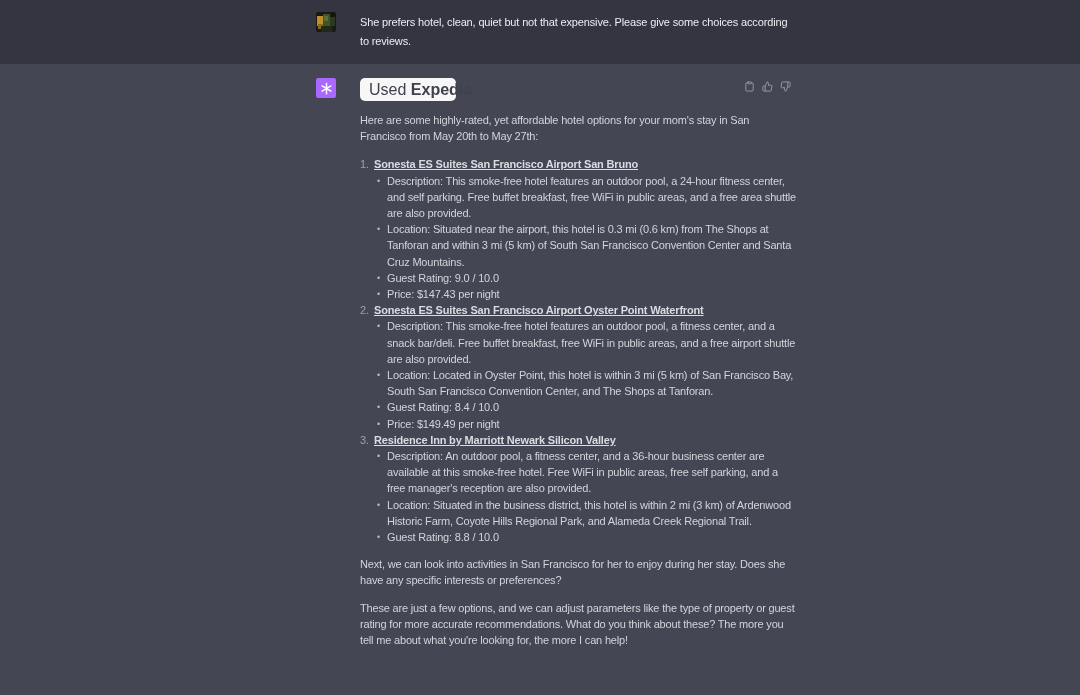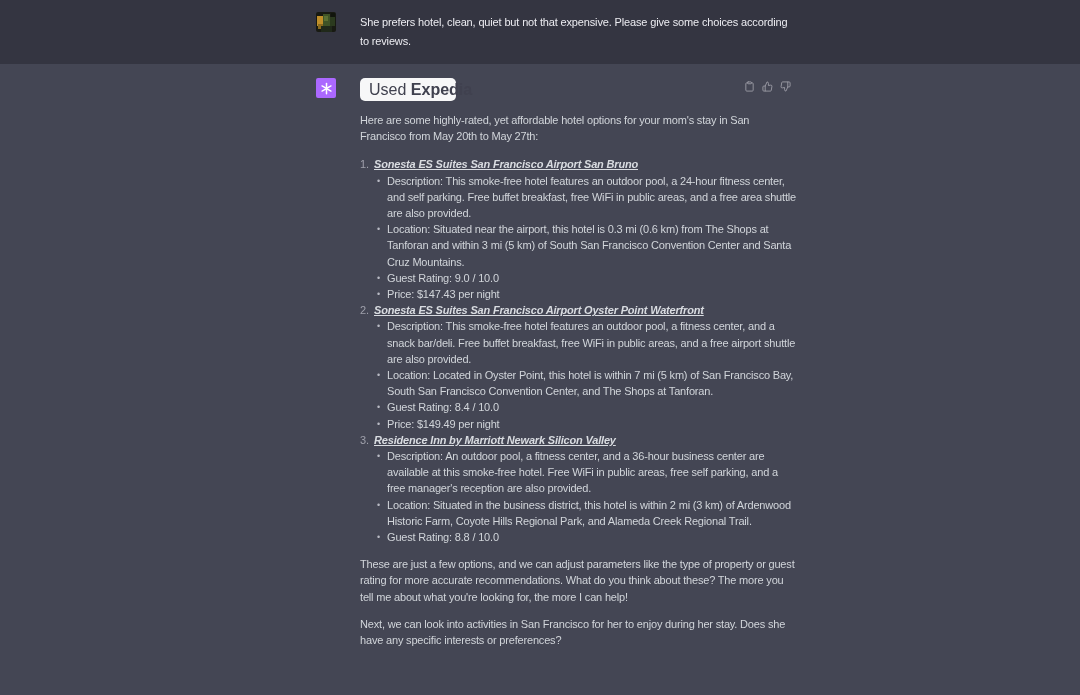--- a/index.html
+++ b/index.html
@@ -46,21 +46,21 @@
   .prose p { margin: 11px 0 0; }
   .prose p.intro { margin-top: 11px; }
 
   ol.hotel-list { margin: 12px 0 0; padding: 0 0 0 14px; list-style: none; counter-reset: hotel; }
   ol.hotel-list > li { counter-increment: hotel; position: relative; }
   ol.hotel-list > li::before {
     content: counter(hotel) "."; position: absolute; left: -14px; top: 0;
     color: #9fa0ab;
   }
   .hotel-name {
-    font-weight: 700; text-decoration: underline; color: #d9dce1; cursor: pointer; font-style: italic;
+    font-weight: 700; text-decoration: underline; color: #d9dce1; cursor: pointer;
   }
   ul.hotel-details { margin: 0; padding: 0 0 0 13px; list-style: none; }
   ul.hotel-details > li { position: relative; }
   ul.hotel-details > li::before {
     content: "\2022"; position: absolute; left: -10px; top: 0;
     font-size: 9px; color: #b9bac4;
   }
 </style>
 </head>
 <body>
@@ -137,33 +137,33 @@
               <li>Description: This smoke-free hotel features an outdoor pool, a 24-hour fitness center, and self parking. Free buffet breakfast, free WiFi in public areas, and a free area shuttle are also provided.</li>
               <li>Location: Situated near the airport, this hotel is 0.3 mi (0.6 km) from The Shops at Tanforan and within 3 mi (5 km) of South San Francisco Convention Center and Santa Cruz Mountains.</li>
               <li>Guest Rating: 9.0 / 10.0</li>
               <li>Price: $147.43 per night</li>
             </ul>
           </li>
           <li>
             <a class="hotel-name">Sonesta ES Suites San Francisco Airport Oyster Point Waterfront</a>
             <ul class="hotel-details">
               <li>Description: This smoke-free hotel features an outdoor pool, a fitness center, and a snack bar/deli. Free buffet breakfast, free WiFi in public areas, and a free airport shuttle are also provided.</li>
-              <li>Location: Located in Oyster Point, this hotel is within 7 mi (5 km) of San Francisco Bay, South San Francisco Convention Center, and The Shops at Tanforan.</li>
+              <li>Location: Located in Oyster Point, this hotel is within 3 mi (5 km) of San Francisco Bay, South San Francisco Convention Center, and The Shops at Tanforan.</li>
               <li>Guest Rating: 8.4 / 10.0</li>
               <li>Price: $149.49 per night</li>
             </ul>
           </li>
           <li>
             <a class="hotel-name">Residence Inn by Marriott Newark Silicon Valley</a>
             <ul class="hotel-details">
               <li>Description: An outdoor pool, a fitness center, and a 36-hour business center are available at this smoke-free hotel. Free WiFi in public areas, free self parking, and a free manager's reception are also provided.</li>
               <li>Location: Situated in the business district, this hotel is within 2 mi (3 km) of Ardenwood Historic Farm, Coyote Hills Regional Park, and Alameda Creek Regional Trail.</li>
               <li>Guest Rating: 8.8 / 10.0</li>
             </ul>
           </li>
         </ol>
 
+        <p>Next, we can look into activities in San Francisco for her to enjoy during her stay. Does she have any specific interests or preferences?</p>
         <p>These are just a few options, and we can adjust parameters like the type of property or guest rating for more accurate recommendations. What do you think about these? The more you tell me about what you're looking for, the more I can help!</p>
-        <p>Next, we can look into activities in San Francisco for her to enjoy during her stay. Does she have any specific interests or preferences?</p>
       </div>
     </div>
   </div>
 </div>
 
 </body></html>

